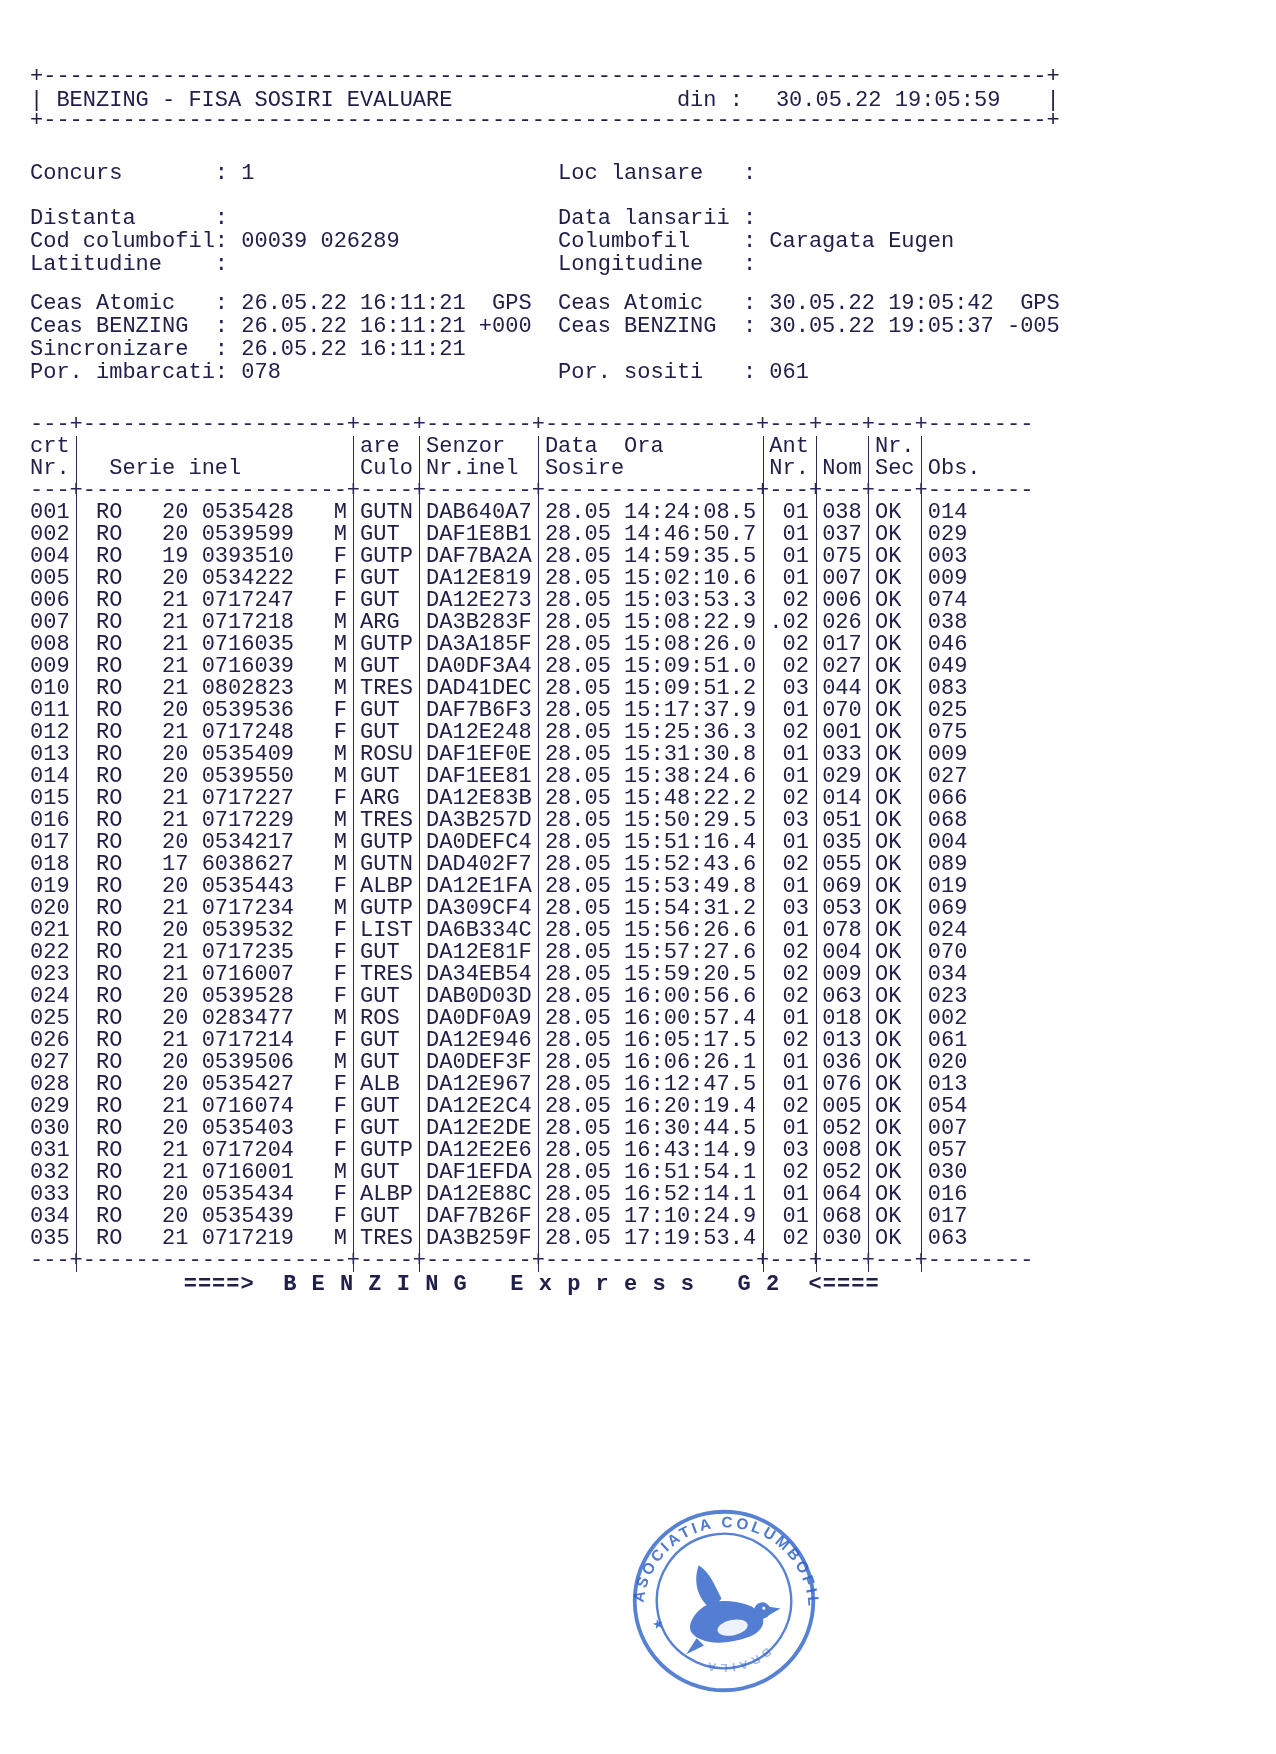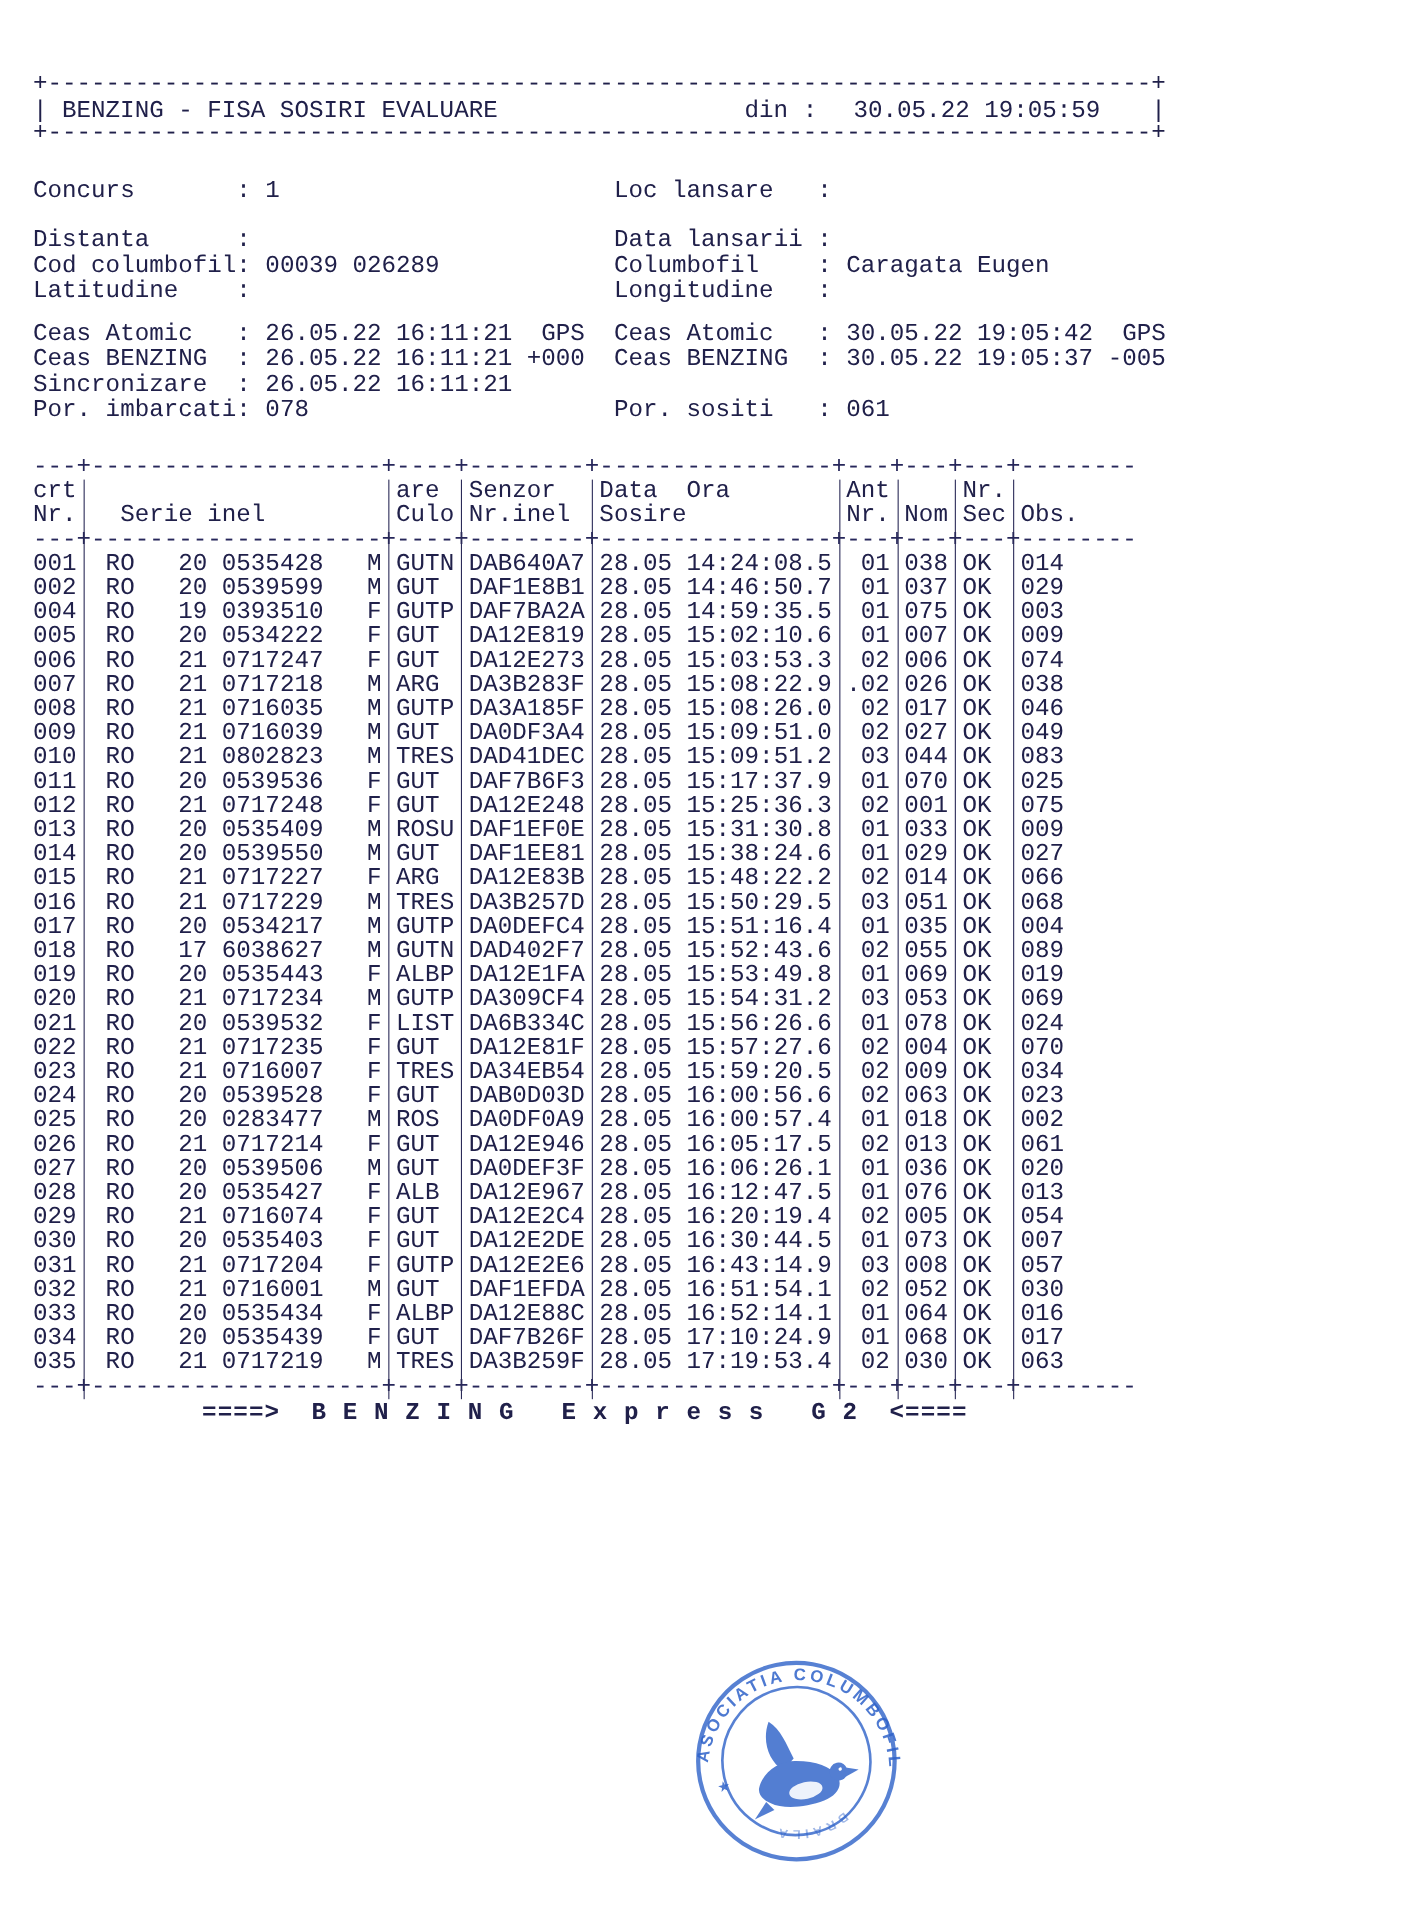--- a/index.html
+++ b/index.html
@@ -173,21 +173,21 @@
         <div class="trow">020  RO   21 0717234   M GUTP DA309CF4 28.05 15:54:31.2  03 053 OK  069     </div>
         <div class="trow">021  RO   20 0539532   F LIST DA6B334C 28.05 15:56:26.6  01 078 OK  024     </div>
         <div class="trow">022  RO   21 0717235   F GUT  DA12E81F 28.05 15:57:27.6  02 004 OK  070     </div>
         <div class="trow">023  RO   21 0716007   F TRES DA34EB54 28.05 15:59:20.5  02 009 OK  034     </div>
         <div class="trow">024  RO   20 0539528   F GUT  DAB0D03D 28.05 16:00:56.6  02 063 OK  023     </div>
         <div class="trow">025  RO   20 0283477   M ROS  DA0DF0A9 28.05 16:00:57.4  01 018 OK  002     </div>
         <div class="trow">026  RO   21 0717214   F GUT  DA12E946 28.05 16:05:17.5  02 013 OK  061     </div>
         <div class="trow">027  RO   20 0539506   M GUT  DA0DEF3F 28.05 16:06:26.1  01 036 OK  020     </div>
         <div class="trow">028  RO   20 0535427   F ALB  DA12E967 28.05 16:12:47.5  01 076 OK  013     </div>
         <div class="trow">029  RO   21 0716074   F GUT  DA12E2C4 28.05 16:20:19.4  02 005 OK  054     </div>
-        <div class="trow">030  RO   20 0535403   F GUT  DA12E2DE 28.05 16:30:44.5  01 073 OK  007     </div>
+        <div class="trow">030  RO   20 0535403   F GUT  DA12E2DE 28.05 16:30:44.5  01 052 OK  007     </div>
         <div class="trow">031  RO   21 0717204   F GUTP DA12E2E6 28.05 16:43:14.9  03 008 OK  057     </div>
         <div class="trow">032  RO   21 0716001   M GUT  DAF1EFDA 28.05 16:51:54.1  02 052 OK  030     </div>
         <div class="trow">033  RO   20 0535434   F ALBP DA12E88C 28.05 16:52:14.1  01 064 OK  016     </div>
         <div class="trow">034  RO   20 0535439   F GUT  DAF7B26F 28.05 17:10:24.9  01 068 OK  017     </div>
         <div class="trow">035  RO   21 0717219   M TRES DA3B259F 28.05 17:19:53.4  02 030 OK  063     </div>
       </div>
     <div class="sep">---+--------------------+----+--------+----------------+---+---+---+--------</div>
   <div class="vl" style="left: 3.5ch;"></div>
       <div class="vl" style="left: 24.5ch;"></div>
       <div class="vl" style="left: 29.5ch;"></div>

